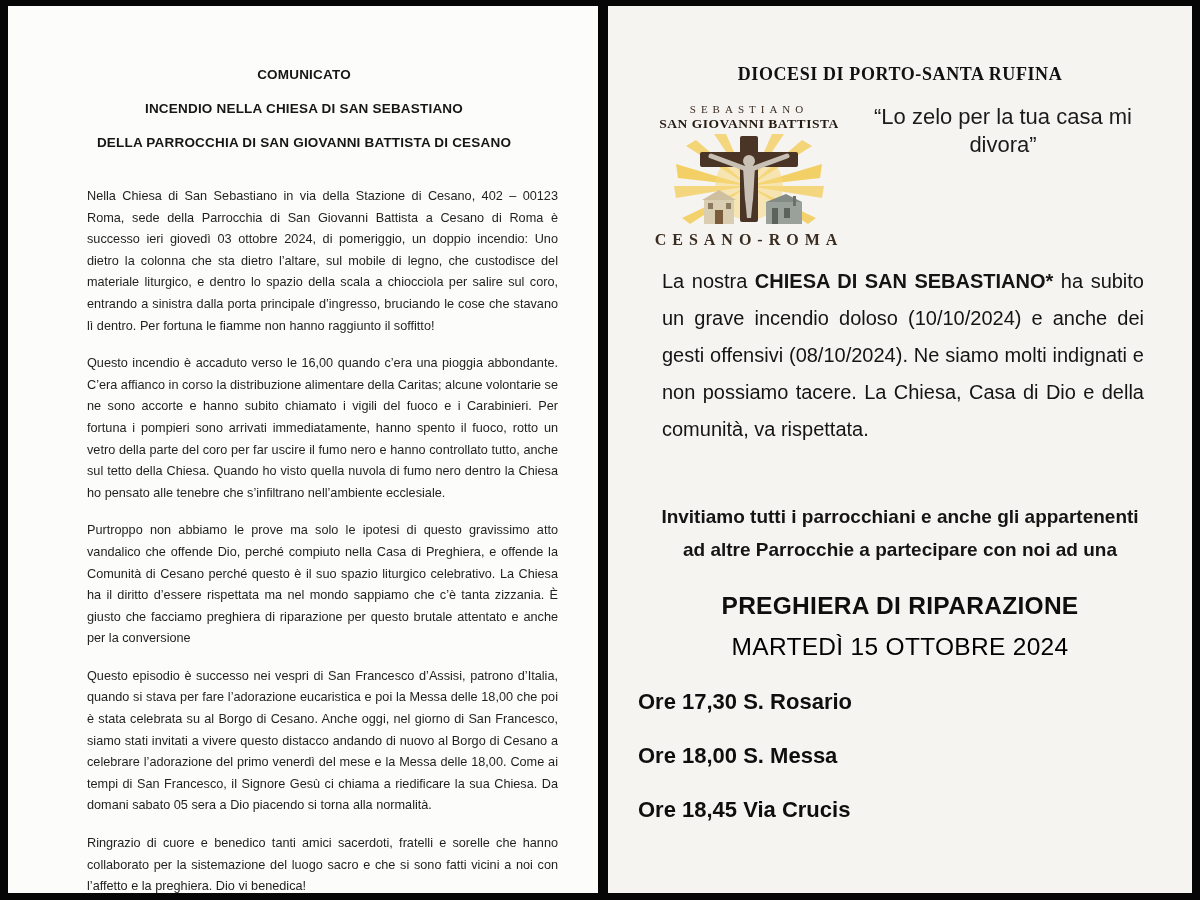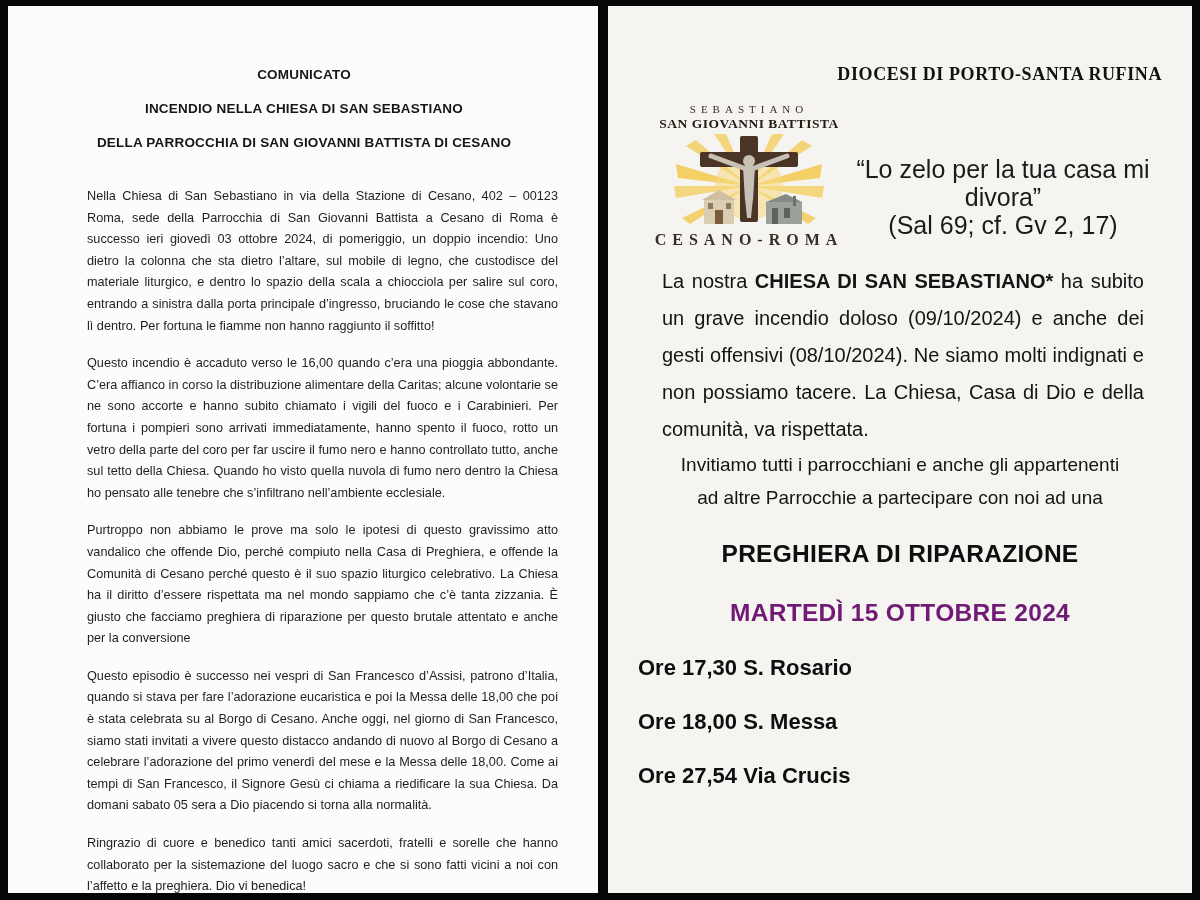--- a/index.html
+++ b/index.html
@@ -44,21 +44,21 @@
   .lp-body{margin-top:36px;margin-left:37px;}
   .lp-para{
     font-size:12.7px;
     line-height:21.6px;
     text-align:justify;
     margin:0 0 16px 0;
     color:#1f1f1f;
   }
   
   .rp-diocese{
-    text-align:right;
+    text-align:center;
     font-family:"Liberation Serif", serif;
     font-weight:bold;
     font-size:18px;
     letter-spacing:.6px;
     color:#111;
     margin:0 0 18px 0;
   }
   .rp-logo-row{
     display:flex;
     align-items:flex-start;
@@ -93,54 +93,54 @@
     font-size:16px;
     letter-spacing:6px;
     color:#3a2d22;
     margin-top:1px;
     white-space:nowrap;
     font-weight:bold;
   }
   .rp-quote{
     flex:1;
     text-align:center;
-    font-size:25px;
+    font-size:22px;
     line-height:28px;
     color:#1b1b1b;
-    margin-top:52px;
   }
   .rp-intro{
     font-size:20px;
     line-height:37px;
     text-align:justify;
     color:#141414;
     margin:8px 18px 0 24px;
   }
   .rp-intro .b{font-weight:bold;}
   .rp-invite{
     text-align:center;
-    font-weight:normal;
+    font-weight:bold;
     font-size:19px;
     line-height:33px;
     color:#141414;
+    margin-top:52px;
   }
   .rp-event-title{
     text-align:center;
     font-weight:bold;
     font-size:24.5px;
     color:#0e0e0e;
     margin-top:26px;
     letter-spacing:.3px;
   }
   .rp-event-date{
     text-align:center;
-    font-weight:bold;
+    font-weight:normal;
     font-size:24.5px;
-    color:#701a75;
-    margin-top:31px;
+    color:#000000;
+    margin-top:13px;
     letter-spacing:.3px;
   }
   .rp-schedule{margin-top:24px;}
   .rp-sched-line{
     text-align:left;
     font-weight:bold;
     font-size:22px;
     color:#0e0e0e;
     margin-top:28px;
   }
@@ -209,35 +209,34 @@
             <path d="M92 68 L112 60 L128 68 Z" fill="#848a84"></path>
             <rect x="98" y="74" width="6" height="16" fill="#5c625c"></rect>
             <rect x="110" y="74" width="6" height="10" fill="#5c625c"></rect>
             <rect x="119" y="62" width="3" height="10" fill="#6a706a"></rect>
           </g>
         </svg>
         <div class="logo-line3">CESANO-ROMA</div>
       </div>
       <div class="rp-quote">
         <div>“Lo zelo per la tua casa mi divora”</div>
-        <div>(Sal 69; cf. Gv 2, 17)</div>
       </div>
     </div>
 
-    <div class="rp-intro"><span>La nostra </span><span class="b">CHIESA DI SAN SEBASTIANO*</span><span> ha subito un grave incendio doloso (09/10/2024) e anche dei gesti offensivi (08/10/2024). Ne siamo molti indignati e non possiamo tacere. La Chiesa, Casa di Dio e della comunità, va rispettata.</span></div>
+    <div class="rp-intro"><span>La nostra </span><span class="b">CHIESA DI SAN SEBASTIANO*</span><span> ha subito un grave incendio doloso (10/10/2024) e anche dei gesti offensivi (08/10/2024). Ne siamo molti indignati e non possiamo tacere. La Chiesa, Casa di Dio e della comunità, va rispettata.</span></div>
 
     <div class="rp-invite">
       <div>Invitiamo tutti i parrocchiani e anche gli appartenenti</div>
       <div>ad altre Parrocchie a partecipare con noi ad una</div>
     </div>
 
     <div class="rp-event-title">PREGHIERA DI RIPARAZIONE</div>
     <div class="rp-event-date">MARTEDÌ 15 OTTOBRE 2024</div>
 
     <div class="rp-schedule">
       <div class="rp-sched-line">Ore 17,30 S. Rosario</div>
       <div class="rp-sched-line">Ore 18,00 S. Messa</div>
-      <div class="rp-sched-line">Ore 27,54 Via Crucis</div>
+      <div class="rp-sched-line">Ore 18,45 Via Crucis</div>
     </div>
 
   </div>
 
 </div>
 
 </body></html>

